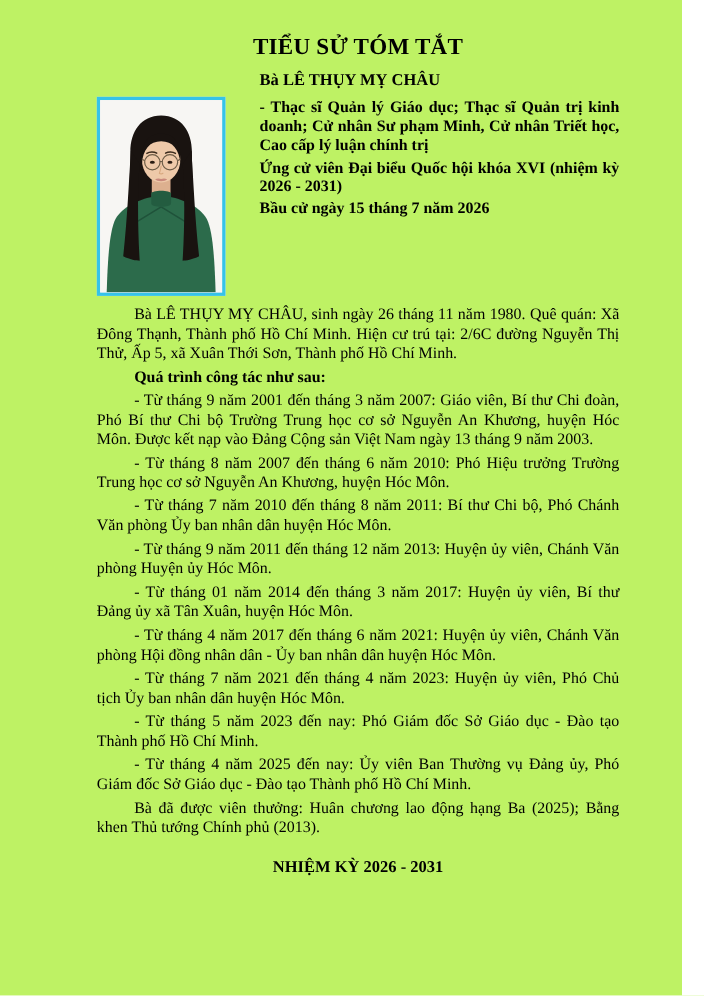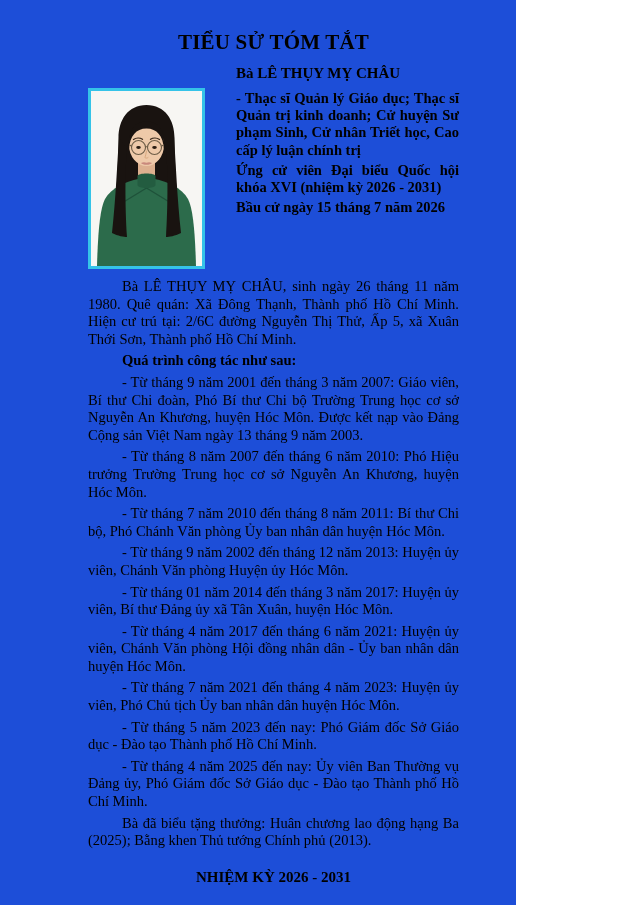--- a/index.html
+++ b/index.html
@@ -3,24 +3,24 @@
 <meta charset="utf-8">
 <style>
   * { margin: 0; padding: 0; box-sizing: border-box; }
   html, body { background: #ffffff; }
   body {
     width: 640px; height: 905px;
     font-family: "Liberation Serif", "DejaVu Serif", serif;
     color: #000;
   }
   .page {
-    width: 516px; height: 905px;
+    width: 620px; height: 905px;
     padding: 30px 57px 16px 88px;
     overflow: hidden;
-    background: #1d4ed8;
+    background: #bef264;
   }
   .doc-title {
     text-align: center;
     font-size: 21px;
     font-weight: bold;
     margin-bottom: 10px;
     letter-spacing: .2px;
   }
   .intro-row { display: flex; }
   .photo-col { flex: 0 0 117px; margin-top: 23px; }
@@ -103,44 +103,44 @@
 
           <path d="M55.5 60 C54.9 63 54.6 65 53.9 66.5 C54.7 67.3 56.3 67.3 57.1 66.5" stroke="#d8a87f" stroke-width="1" fill="none" stroke-linecap="round"></path>
 
           <path d="M50 72 C52 70.9 54 71.2 55.5 71.7 C57 71.2 59 70.9 61 72 C59.5 74.4 51.5 74.4 50 72 Z" fill="#c9897c"></path>
         </svg>
       </div>
     </div>
     <div class="right-col">
       <div class="candidate-name">Bà LÊ THỤY MỴ CHÂU</div>
       <div>
-          <p class="sum-line">- Thạc sĩ Quản lý Giáo dục; Thạc sĩ Quản trị kinh doanh; Cử huyện Sư phạm Sinh, Cử nhân Triết học, Cao cấp lý luận chính trị</p>
+          <p class="sum-line">- Thạc sĩ Quản lý Giáo dục; Thạc sĩ Quản trị kinh doanh; Cử nhân Sư phạm Minh, Cử nhân Triết học, Cao cấp lý luận chính trị</p>
           <p class="sum-line">Ứng cử viên Đại biểu Quốc hội khóa XVI (nhiệm kỳ 2026 - 2031)</p>
           <p class="sum-line">Bầu cử ngày 15 tháng 7 năm 2026</p>
         </div>
     </div>
   </div>
 
   <div class="body-block">
     <p class="para"><span class="lead-bold">Bà LÊ THỤY MỴ CHÂU,</span><span> sinh ngày 26 tháng 11 năm 1980. Quê quán: Xã Đông Thạnh, Thành phố Hồ Chí Minh. Hiện cư trú tại: 2/6C đường Nguyễn Thị Thử, Ấp 5, xã Xuân Thới Sơn, Thành phố Hồ Chí Minh.</span></p>
 
     <p class="para bold-line">Quá trình công tác như sau:</p>
 
     <div>
         <p class="para">- Từ tháng 9 năm 2001 đến tháng 3 năm 2007: Giáo viên, Bí thư Chi đoàn, Phó Bí thư Chi bộ Trường Trung học cơ sở Nguyễn An Khương, huyện Hóc Môn. Được kết nạp vào Đảng Cộng sản Việt Nam ngày 13 tháng 9 năm 2003.</p>
         <p class="para">- Từ tháng 8 năm 2007 đến tháng 6 năm 2010: Phó Hiệu trưởng Trường Trung học cơ sở Nguyễn An Khương, huyện Hóc Môn.</p>
         <p class="para">- Từ tháng 7 năm 2010 đến tháng 8 năm 2011: Bí thư Chi bộ, Phó Chánh Văn phòng Ủy ban nhân dân huyện Hóc Môn.</p>
-        <p class="para">- Từ tháng 9 năm 2002 đến tháng 12 năm 2013: Huyện ủy viên, Chánh Văn phòng Huyện ủy Hóc Môn.</p>
+        <p class="para">- Từ tháng 9 năm 2011 đến tháng 12 năm 2013: Huyện ủy viên, Chánh Văn phòng Huyện ủy Hóc Môn.</p>
         <p class="para">- Từ tháng 01 năm 2014 đến tháng 3 năm 2017: Huyện ủy viên, Bí thư Đảng ủy xã Tân Xuân, huyện Hóc Môn.</p>
         <p class="para">- Từ tháng 4 năm 2017 đến tháng 6 năm 2021: Huyện ủy viên, Chánh Văn phòng Hội đồng nhân dân - Ủy ban nhân dân huyện Hóc Môn.</p>
         <p class="para">- Từ tháng 7 năm 2021 đến tháng 4 năm 2023: Huyện ủy viên, Phó Chủ tịch Ủy ban nhân dân huyện Hóc Môn.</p>
         <p class="para">- Từ tháng 5 năm 2023 đến nay: Phó Giám đốc Sở Giáo dục - Đào tạo Thành phố Hồ Chí Minh.</p>
         <p class="para">- Từ tháng 4 năm 2025 đến nay: Ủy viên Ban Thường vụ Đảng ủy, Phó Giám đốc Sở Giáo dục - Đào tạo Thành phố Hồ Chí Minh.</p>
       </div>
 
-    <p class="para"><span class="lead-bold">Bà đã biểu tặng thưởng:</span><span> Huân chương lao động hạng Ba (2025); Bằng khen Thủ tướng Chính phủ (2013).</span></p>
+    <p class="para"><span class="lead-bold">Bà đã được viên thưởng:</span><span> Huân chương lao động hạng Ba (2025); Bằng khen Thủ tướng Chính phủ (2013).</span></p>
   </div>
 
   <div class="doc-footer">
     <p class="f-line">NHIỆM KỲ 2026 - 2031</p>
   </div>
 
 </div>
 
 </body></html>

